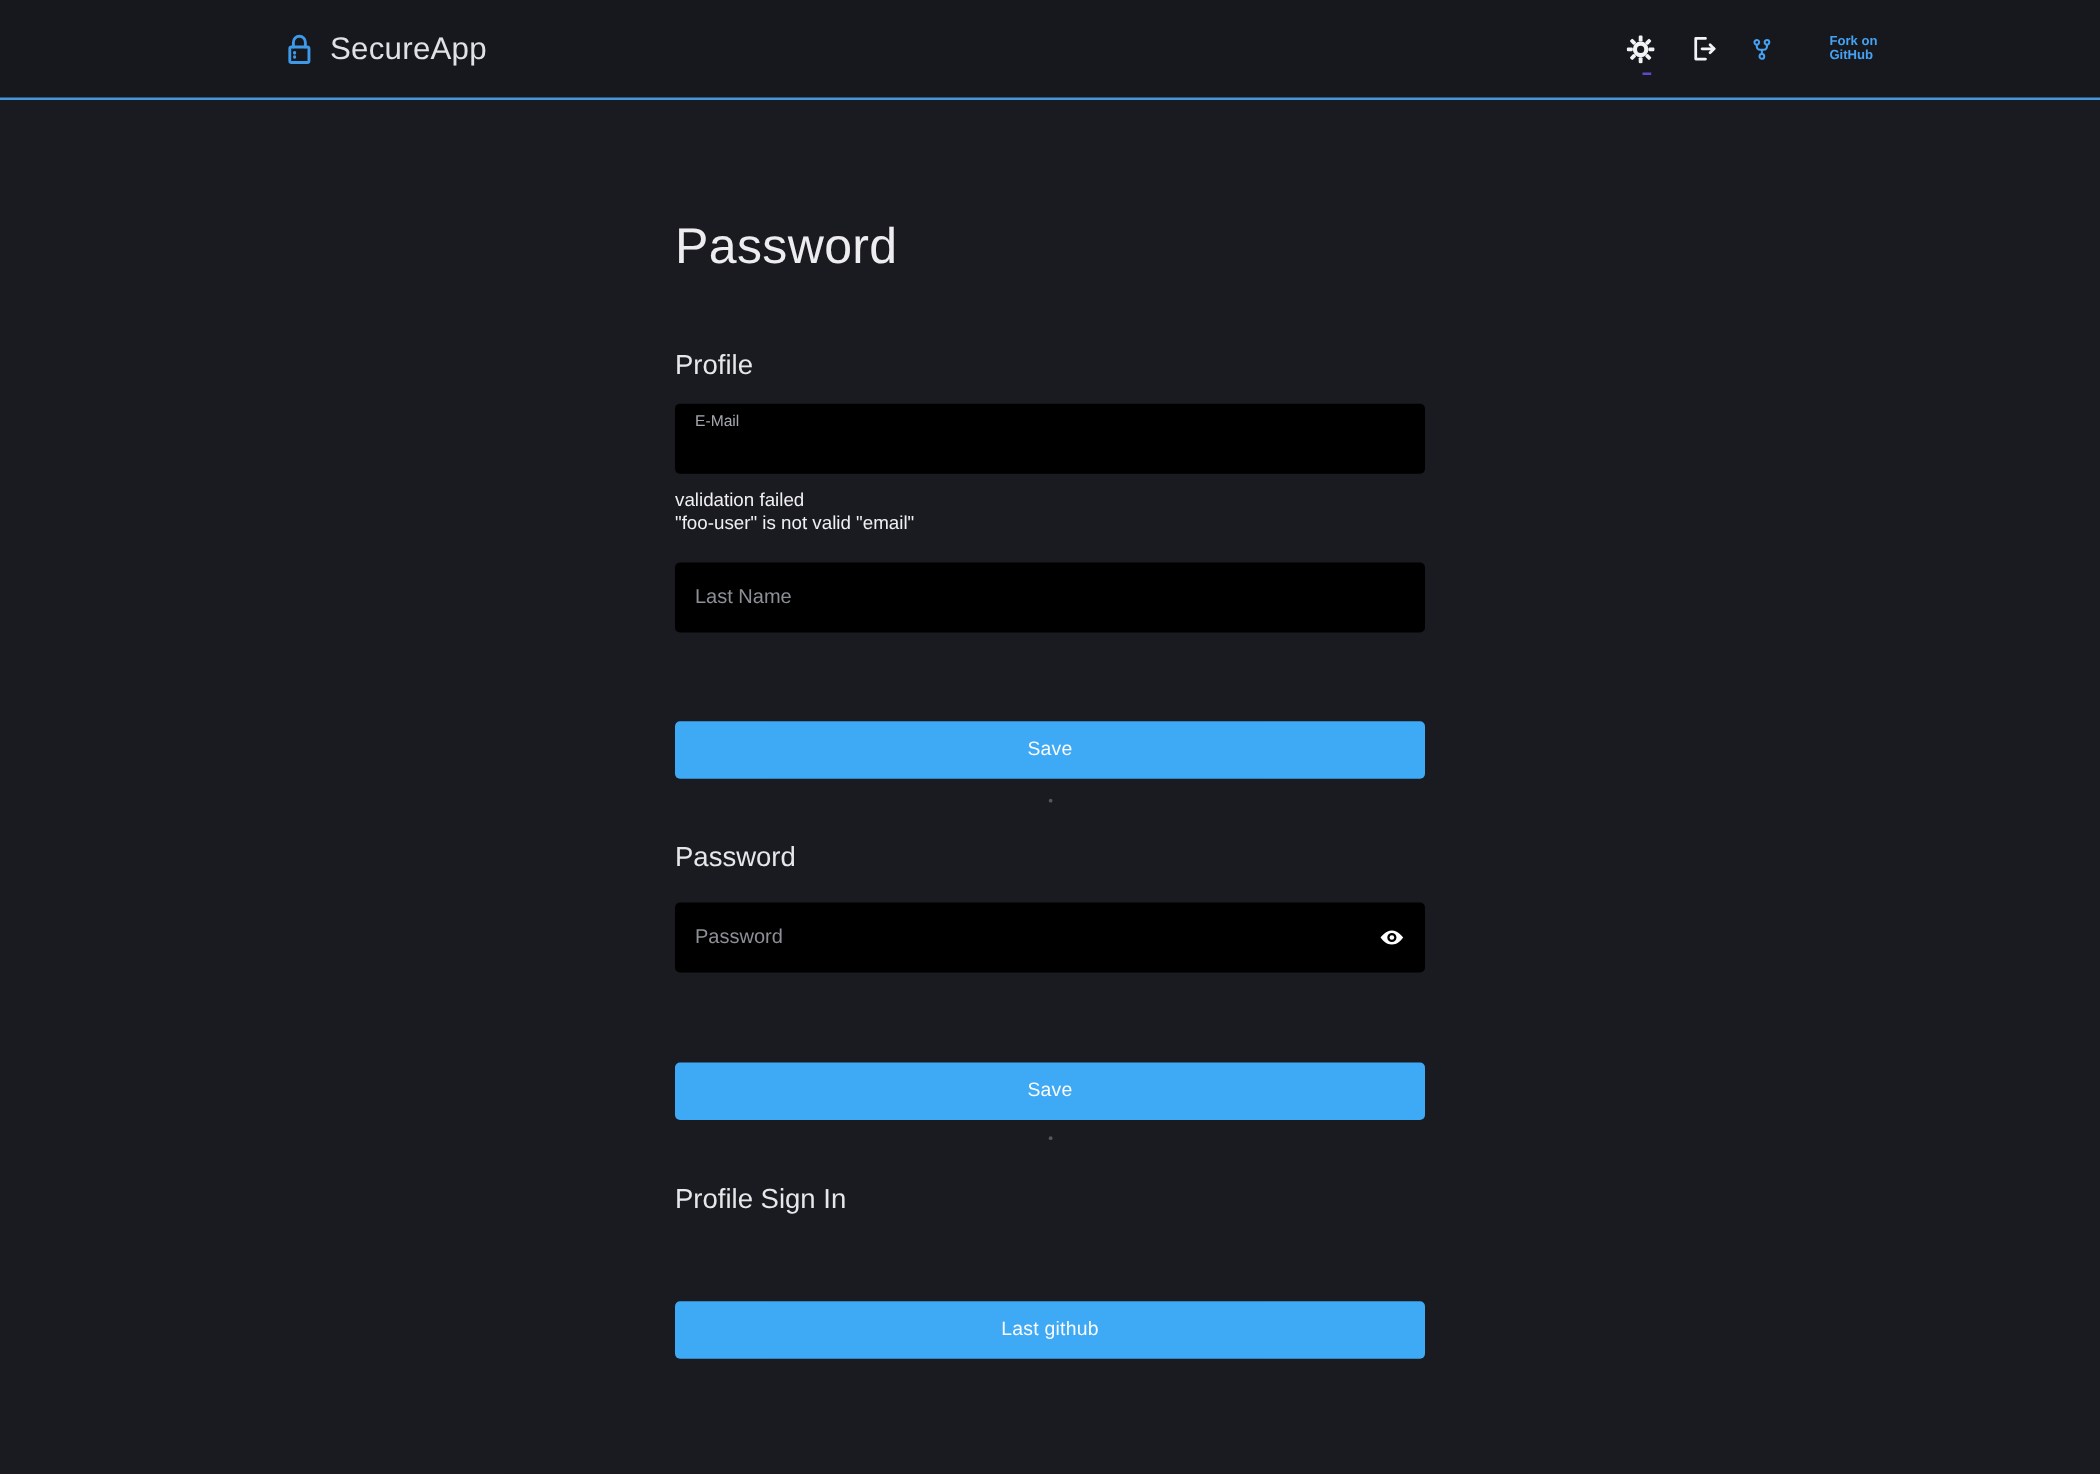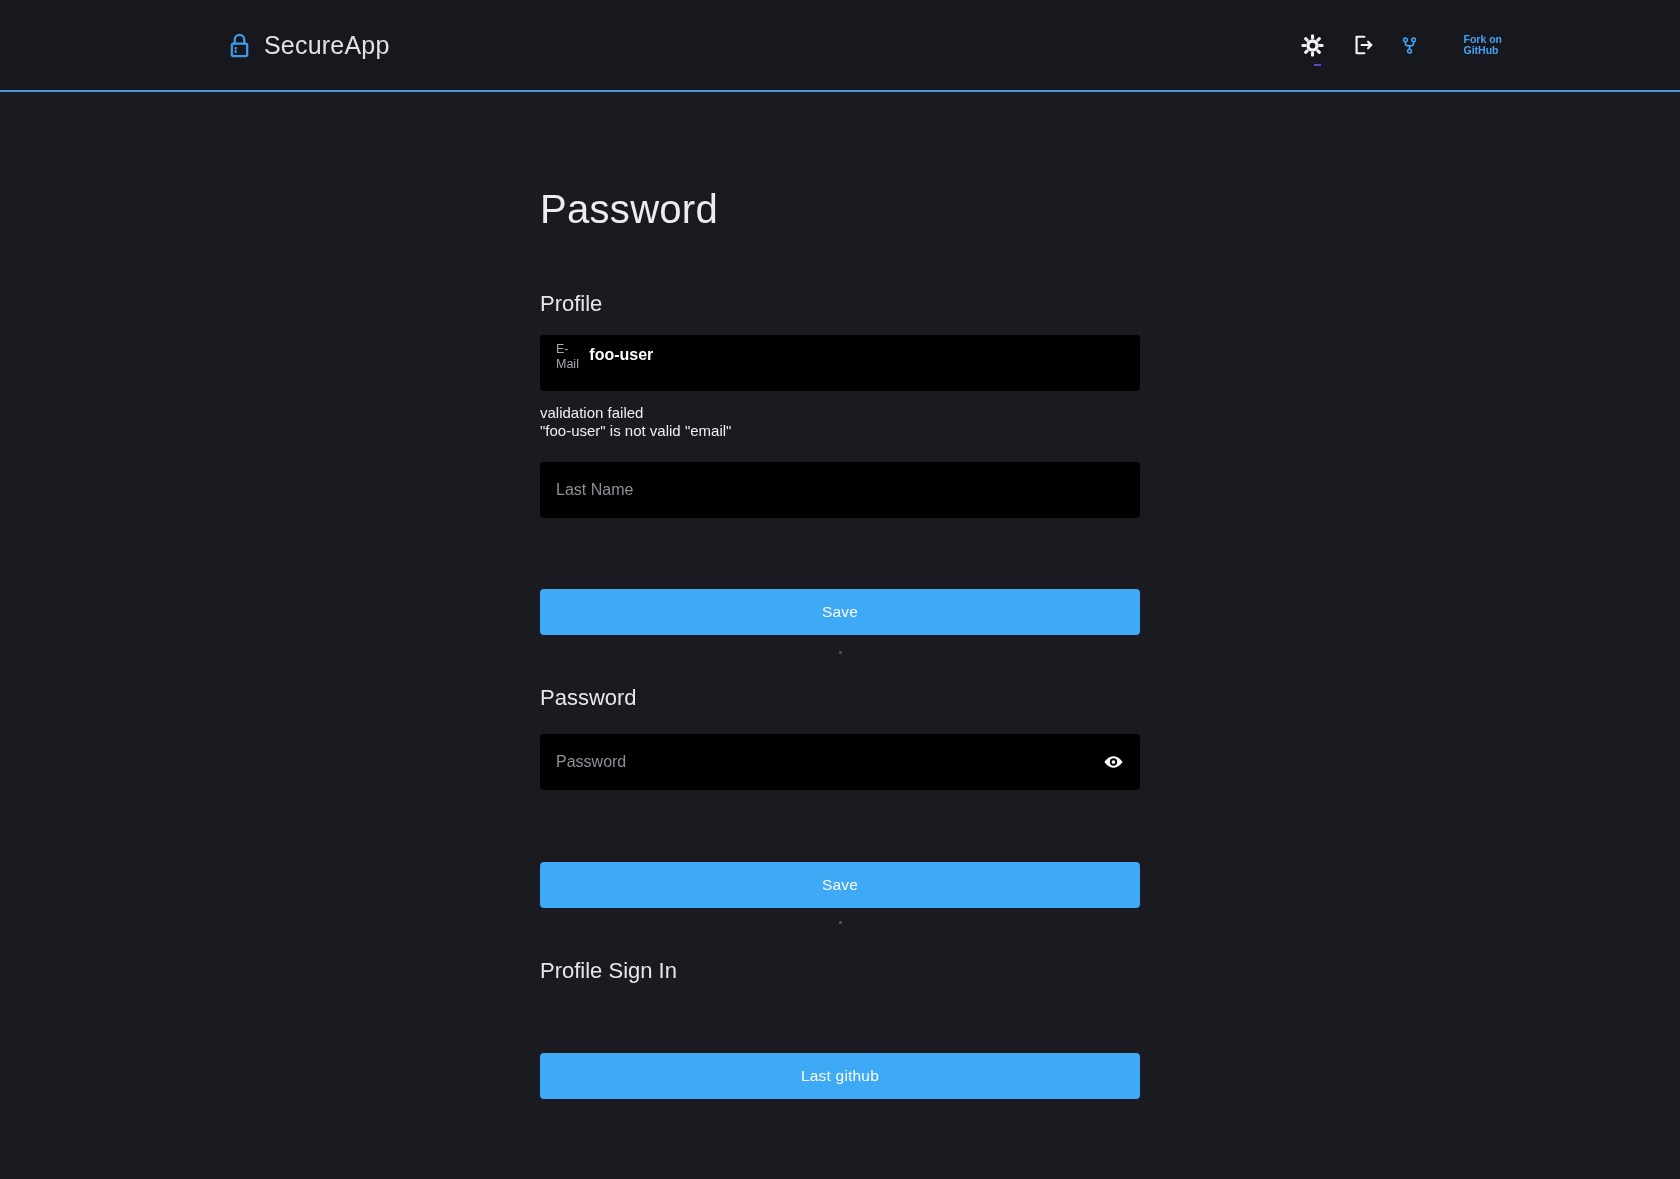--- a/index.html
+++ b/index.html
@@ -4,21 +4,21 @@
 <style>
   html, body { margin: 0; padding: 0; }
   body {
     width: 1680px; height: 1179px; overflow: hidden;
     background: #1A1B20;
     font-family: "Liberation Sans", sans-serif;
     -webkit-font-smoothing: antialiased;
   }
   
   .app-header {
-    height: 92px; background: #17181D;
+    height: 80px; background: #17181D;
     border-bottom: 2px solid #4596DB;
     display: flex; align-items: center; justify-content: space-between;
     padding: 0 178px 0 228px; box-sizing: border-box;
   }
   .brand { display: flex; align-items: center; gap: 13px; cursor: pointer; }
   .brand-name { font-size: 25px; font-weight: 400; color: #DFE1E4; letter-spacing: 0.2px; }
   .header-actions { display: flex; align-items: center; gap: 28px; }
   .icon-btn {
     background: none; border: none; padding: 0; cursor: pointer;
     display: flex; align-items: center; position: relative;
@@ -158,21 +158,20 @@
 
 <main>
   <div class="column">
 
     <h1 class="page-title">Password</h1>
 
     <h2 class="section-heading mt-profile">Profile</h2>
 
     <div class="field-box email-field">
       <span class="float-label">E-Mail</span>
-      <input class="email-input" type="text" value="foo-user" style="">
     </div>
 
     <div class="error-block">
       <div>validation failed</div>
       <div>"foo-user" is not valid "email"</div>
     </div>
 
 
     <input class="plain-input mt-last" type="text" placeholder="Last Name" style="">
 

